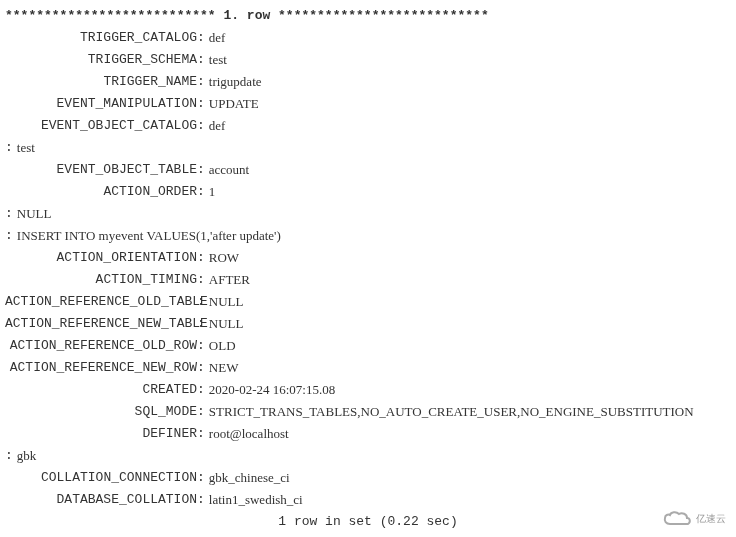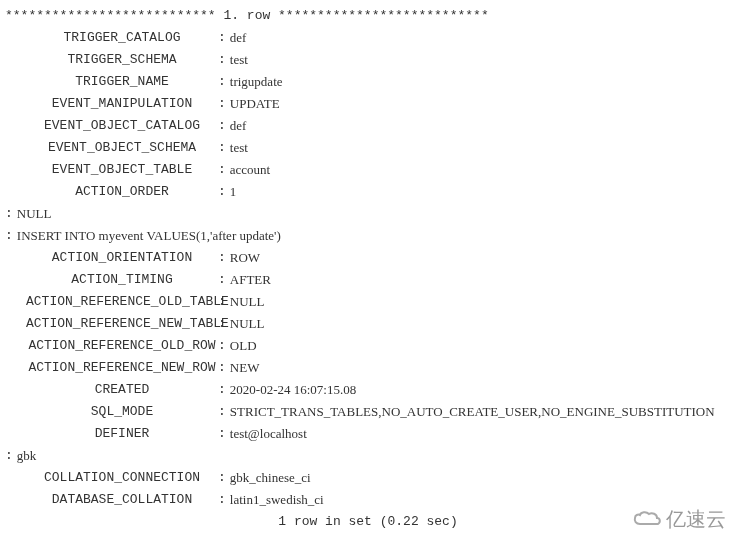--- a/index.html
+++ b/index.html
@@ -8,29 +8,29 @@
       font-family: "Courier New", Consolas, monospace;
       font-size: 13px;
       color: #333;
       background: #fff;
       line-height: 22px;
       white-space: nowrap;
       position: relative;
     }
     .row-sep {
       font-family: "Courier New", Consolas, monospace;
+      font-weight: bold;
     }
     .field-row {
       display: flex;
     }
     .field-label {
       width: 192px;
-      text-align: center;
+      text-align: right;
       flex-shrink: 0;
-      margin-left: 21px;
     }
     .colon {
       flex-shrink: 0;
     }
     .field-value {
       padding-left: 4px;
       font-family: Liberation Serif, serif;
     }
     .footer {
       margin-top: 0;
@@ -38,21 +38,21 @@
     }
     .watermark {
       position: absolute;
       bottom: 8px;
       right: 10px;
       display: flex;
       align-items: center;
       gap: 4px;
       color: #999;
       font-family: sans-serif;
-      font-size: 20px;
+      font-size: 10px;
     }
     .watermark svg {
       stroke: #aaa;
       fill: none;
       stroke-width: 2;
     }
   </style>
 </head>
 <body>
 
@@ -78,21 +78,20 @@
       <div class="field-label">EVENT_MANIPULATION</div>
       <div class="colon">:</div>
       <div class="field-value">UPDATE</div>
     </div>
     <div class="field-row">
       <div class="field-label">EVENT_OBJECT_CATALOG</div>
       <div class="colon">:</div>
       <div class="field-value">def</div>
     </div>
     <div class="field-row">
-      <div class="field-label">EVENT_OBJECT_SCHEMA</div>
       <div class="colon">:</div>
       <div class="field-value">test</div>
     </div>
     <div class="field-row">
       <div class="field-label">EVENT_OBJECT_TABLE</div>
       <div class="colon">:</div>
       <div class="field-value">account</div>
     </div>
     <div class="field-row">
       <div class="field-label">ACTION_ORDER</div>
@@ -143,21 +142,21 @@
       <div class="field-value">2020-02-24 16:07:15.08</div>
     </div>
     <div class="field-row">
       <div class="field-label">SQL_MODE</div>
       <div class="colon">:</div>
       <div class="field-value">STRICT_TRANS_TABLES,NO_AUTO_CREATE_USER,NO_ENGINE_SUBSTITUTION</div>
     </div>
     <div class="field-row">
       <div class="field-label">DEFINER</div>
       <div class="colon">:</div>
-      <div class="field-value">test@localhost</div>
+      <div class="field-value">root@localhost</div>
     </div>
     <div class="field-row">
       <div class="colon">:</div>
       <div class="field-value">gbk</div>
     </div>
     <div class="field-row">
       <div class="field-label">COLLATION_CONNECTION</div>
       <div class="colon">:</div>
       <div class="field-value">gbk_chinese_ci</div>
     </div>

